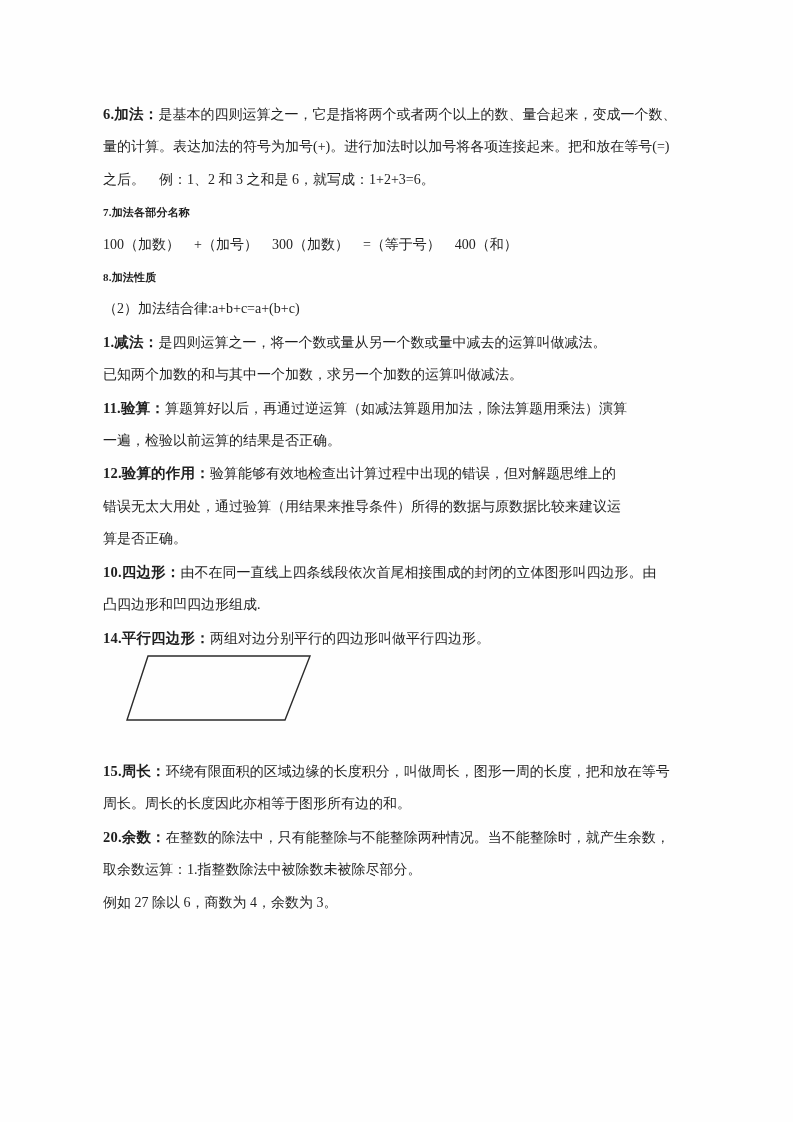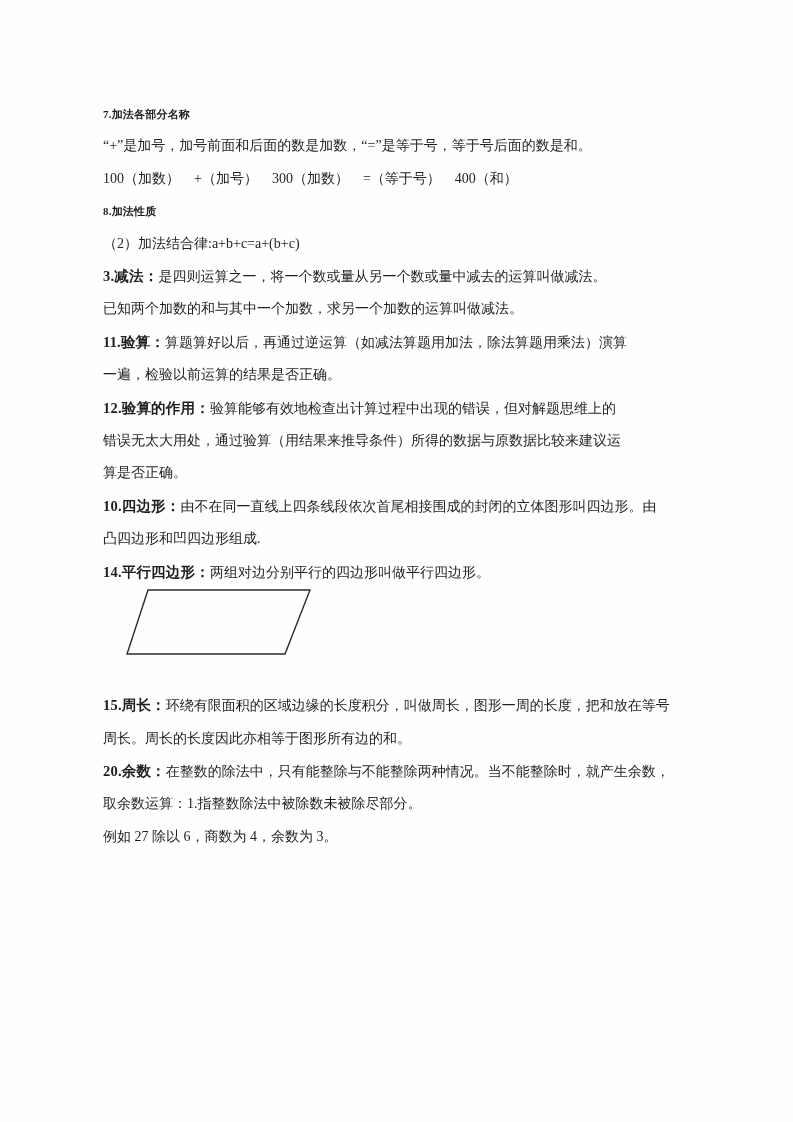--- a/index.html
+++ b/index.html
@@ -57,33 +57,35 @@
     display: block;
     margin: 0 0 0 23px;
   }
 </style>
 </head>
 <body>
 
 <div class="page">
   <div class="content">
 
+    <p class="para"><b class="lead">6.加法：</b><span class="body-text">是基本的四则运算之一，它是指将两个或者两个以上的数、量合起来，变成一个数、
+量的计算。表达加法的符号为加号(+)。进行加法时以加号将各项连接起来。把和放在等号(=)
+之后。　例：1、2 和 3 之和是 6，就写成：1+2+3=6。</span></p>
 
     <h2 class="heading">7.加法各部分名称</h2>
 
-    <p class="para"><span class="body-text">“+”是加号，加号前面和后面的数是加数，“=”是等于号，等于号后面的数是和。</span></p>
 
     <p class="para"><span class="body-text">100（加数）　+（加号）　300（加数）　=（等于号）　400（和）</span></p>
 
     <h2 class="heading">8.加法性质</h2>
 
 
     <p class="para"><span class="body-text">（2）加法结合律:a+b+c=a+(b+c)</span></p>
 
-    <p class="para"><b class="lead">3.减法：</b><span class="body-text">是四则运算之一，将一个数或量从另一个数或量中减去的运算叫做减法。
+    <p class="para"><b class="lead">1.减法：</b><span class="body-text">是四则运算之一，将一个数或量从另一个数或量中减去的运算叫做减法。
 已知两个加数的和与其中一个加数，求另一个加数的运算叫做减法。</span></p>
 
 
     <p class="para"><b class="lead">11.验算：</b><span class="body-text">算题算好以后，再通过逆运算（如减法算题用加法，除法算题用乘法）演算
 一遍，检验以前运算的结果是否正确。</span></p>
 
     <p class="para"><b class="lead">12.验算的作用：</b><span class="body-text">验算能够有效地检查出计算过程中出现的错误，但对解题思维上的
 错误无太大用处，通过验算（用结果来推导条件）所得的数据与原数据比较来建议运
 算是否正确。</span></p>
 

